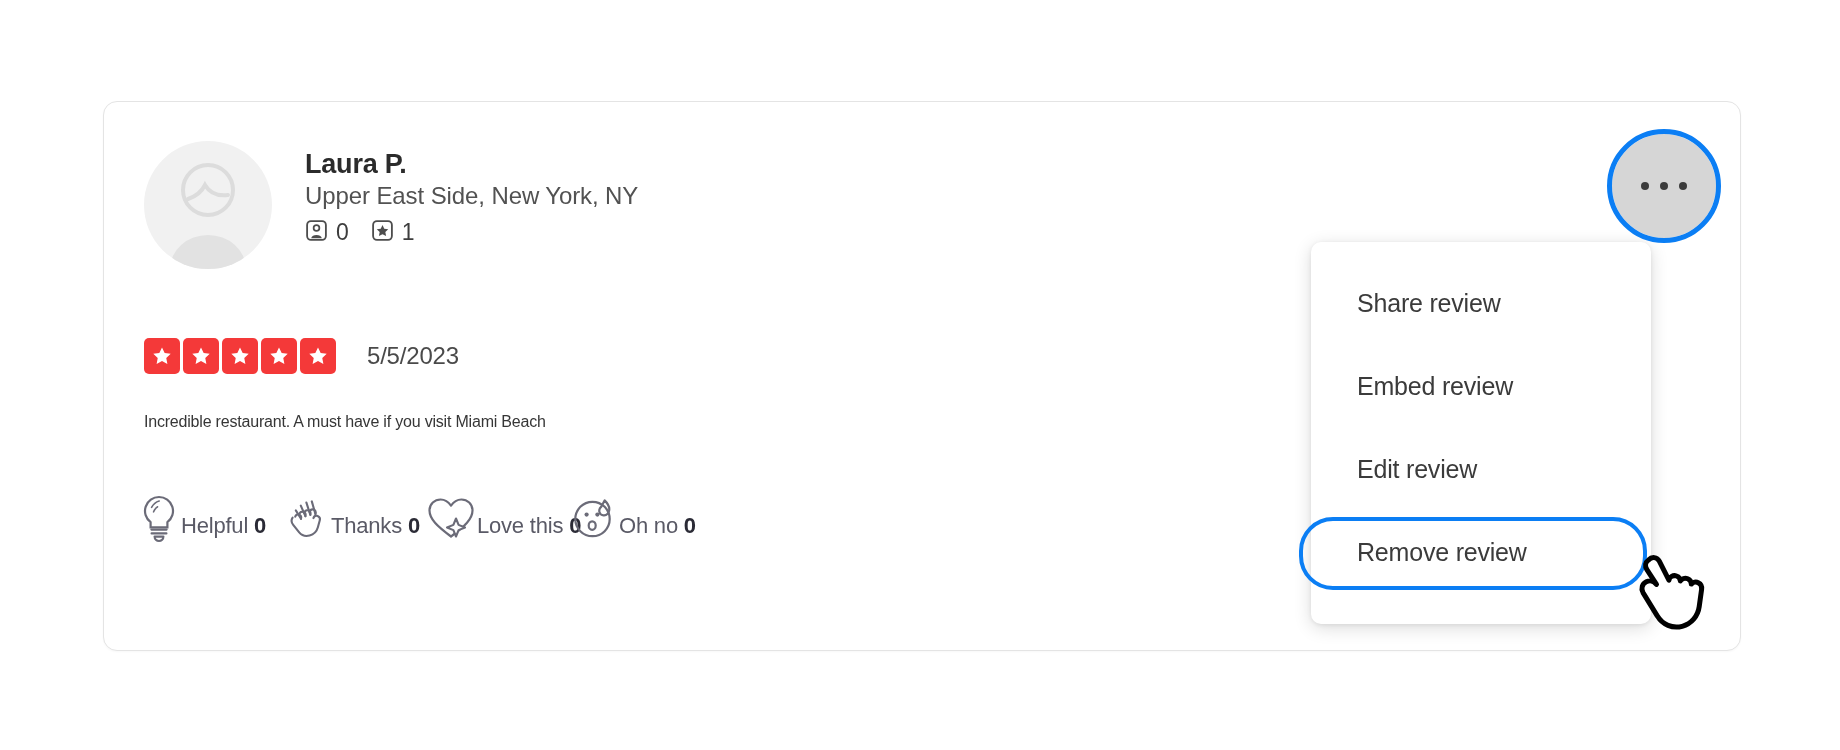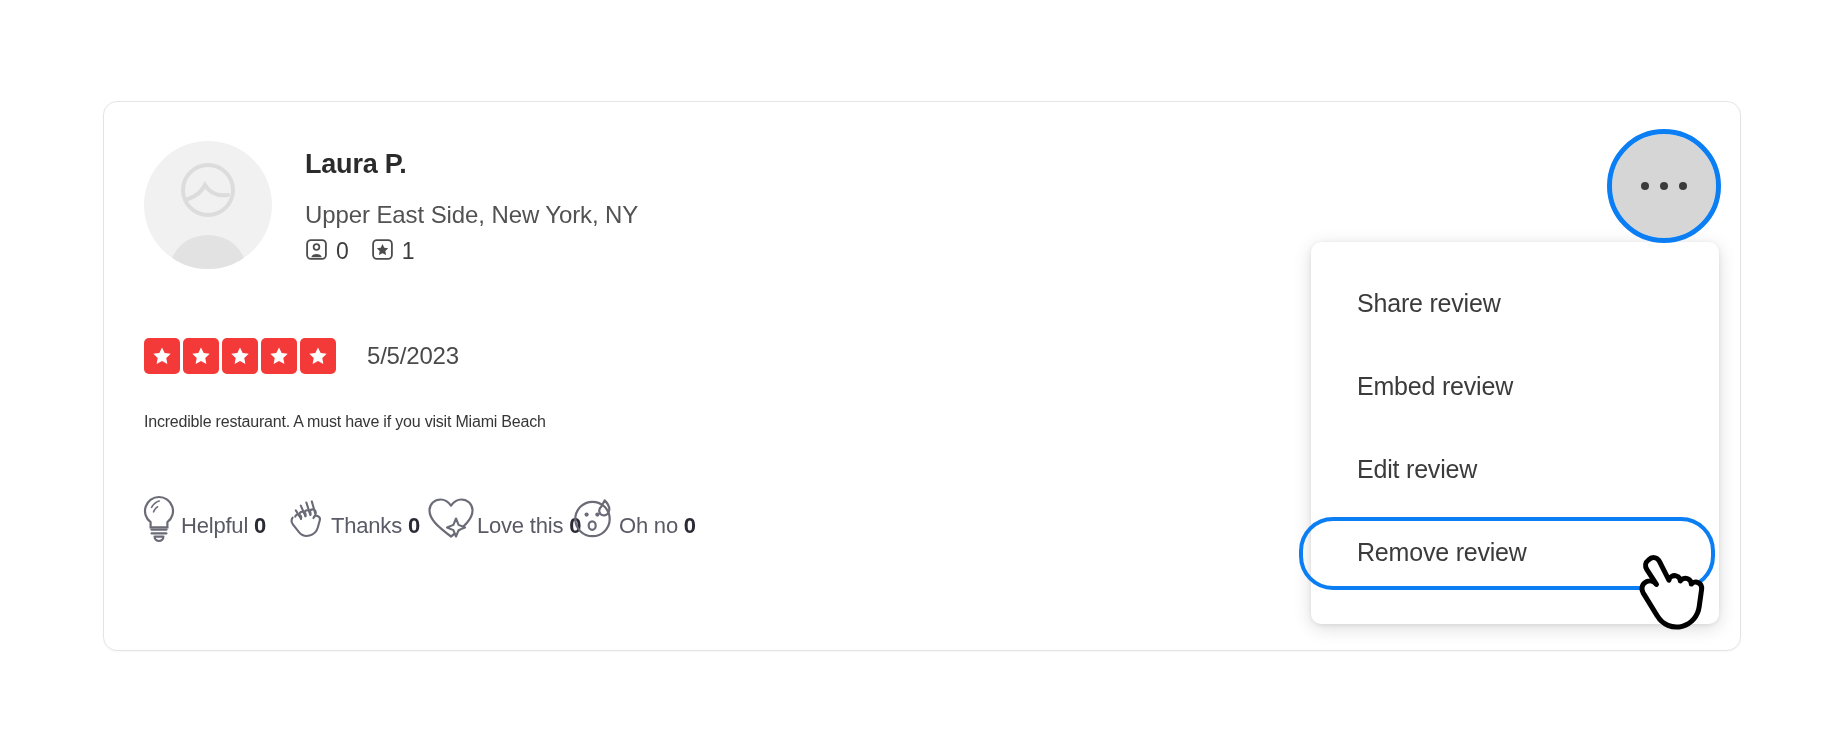--- a/index.html
+++ b/index.html
@@ -58,21 +58,21 @@
     font-size: 27px;
     font-weight: bold;
     color: #2b2b2b;
     line-height: 1.18;
     letter-spacing: -0.2px;
   }
   #reviewer-location {
     font-size: 24px;
     color: #525252;
     line-height: 1.18;
-    margin-top: 20px;
+    margin-top: 1px;
     letter-spacing: -0.1px;
   }
   #reviewer-stats {
     display: flex;
     align-items: center;
     margin-top: 9px;
     gap: 22px;
   }
   .stat {
     display: flex;
@@ -190,21 +190,21 @@
     height: 8px;
     border-radius: 50%;
     background: #3c3c3c;
   }
 
   
   #dropdown-menu {
     position: absolute;
     left: 1311px;
     top: 242px;
-    width: 408px;
+    width: 340px;
     background: #ffffff;
     border-radius: 10px;
     box-shadow: 0 4px 18px rgba(0,0,0,0.14), 0 1px 4px rgba(0,0,0,0.08);
     padding: 33px 6px 44px 0;
     z-index: 30;
   }
   .menu-item {
     position: relative;
     height: 56px;
     display: flex;

